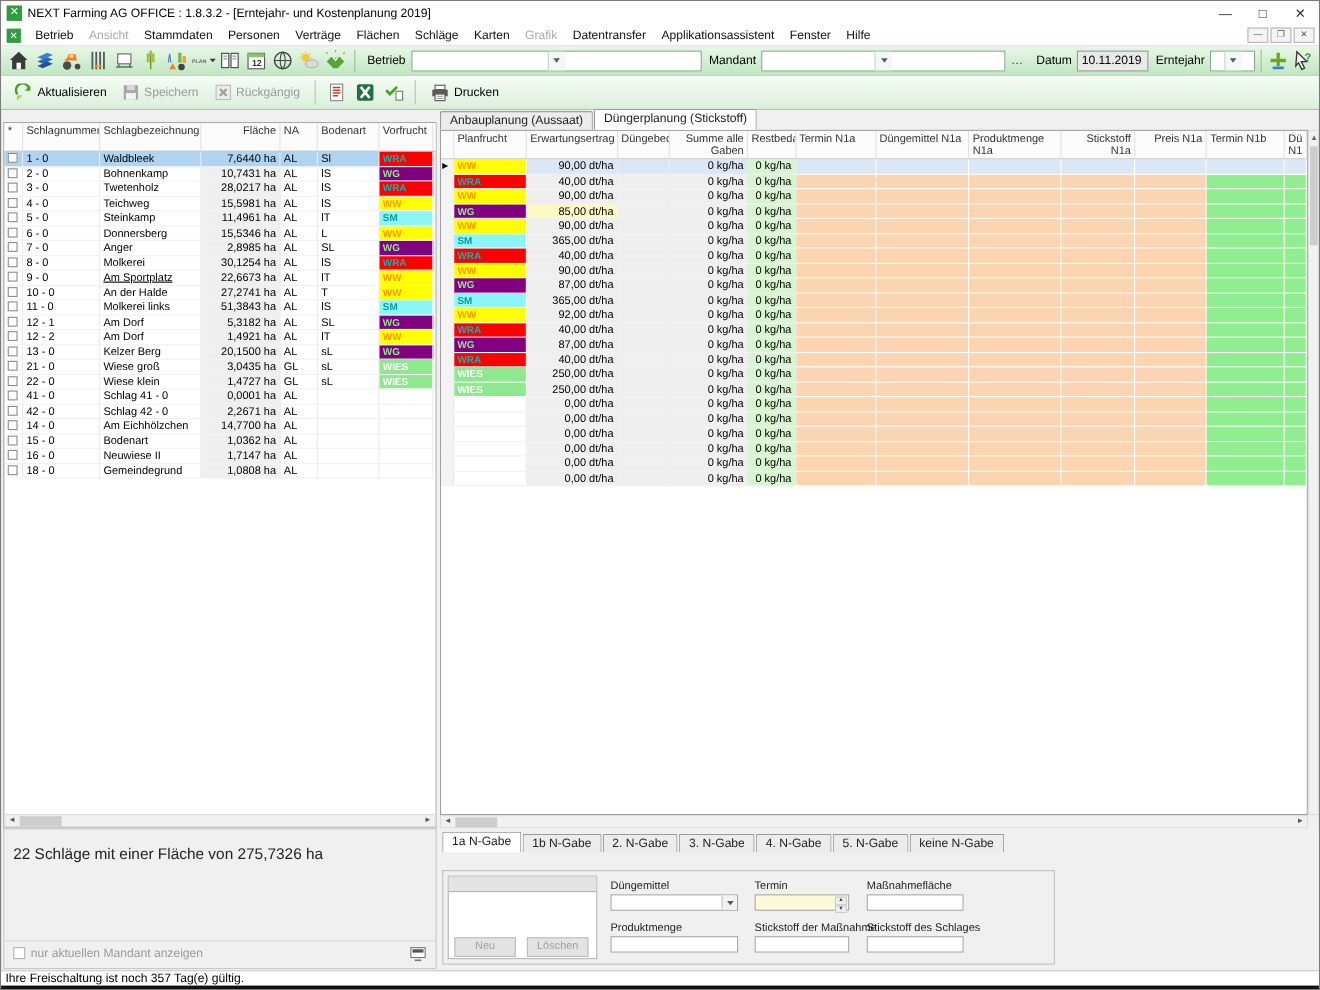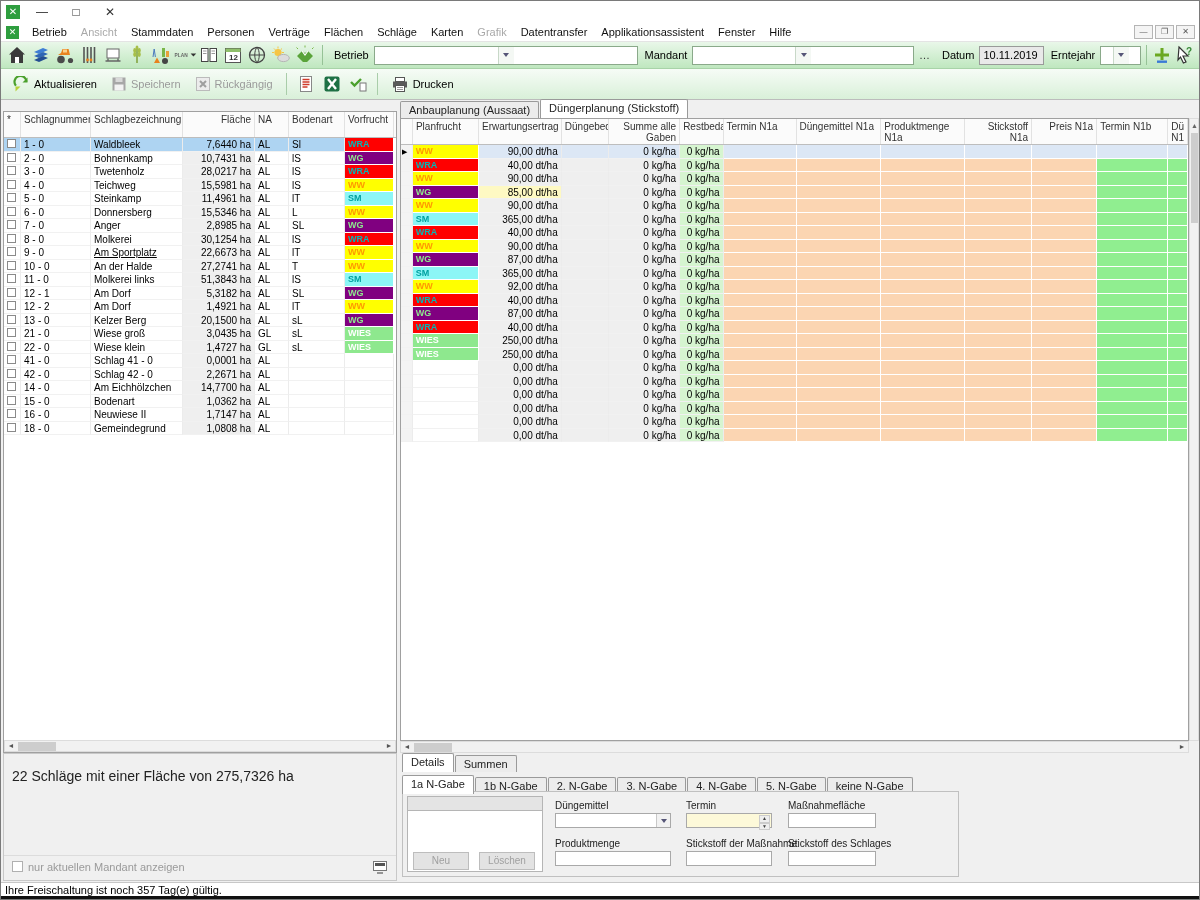--- a/index.html
+++ b/index.html
@@ -103,20 +103,21 @@
   .icon-svg { display:block; }
   #monitor-icon { margin-left:auto; }
 </style>
 </head>
 <body>
 
 <div id="window">
 
   <div id="titlebar">
     <div id="app-icon">✕</div>
+    <div id="title-text">NEXT Farming AG OFFICE : 1.8.3.2  - [Erntejahr- und Kostenplanung 2019]</div>
     <div class="win-btn">—</div>
     <div class="win-btn">□</div>
     <div class="win-btn">✕</div>
   </div>
 
   <div id="menubar">
     <div id="menu-icon">✕</div>
     <div id="menu-items" style="display: flex;">
         <div class="menu-item">Betrieb</div>
         <div class="menu-item disabled">Ansicht</div>
@@ -929,24 +930,20 @@
       <span id="mandant-check-label">nur aktuellen Mandant anzeigen</span>
       <svg id="monitor-icon" width="16" height="14" viewBox="0 0 16 14">
           <rect x="1.5" y="1.5" width="13" height="9" fill="#fff" stroke="#777"></rect>
           <rect x="3" y="3" width="10" height="3" fill="#555"></rect>
           <path d="M5 13h6" stroke="#777" stroke-width="1.5"></path>
         </svg>
     </div>
   </div>
 
   <div id="details-panel">
-    <div class="tabrow" id="details-tabs">
-        <div class="tab active">Details</div>
-        <div class="tab">Summen</div>
-      </div>
     <div class="tabrow" id="ngabe-tabs">
         <div class="tab active">1a N-Gabe</div>
         <div class="tab">1b N-Gabe</div>
         <div class="tab">2. N-Gabe</div>
         <div class="tab">3. N-Gabe</div>
         <div class="tab">4. N-Gabe</div>
         <div class="tab">5. N-Gabe</div>
         <div class="tab">keine N-Gabe</div>
       </div>
     <div id="details-form">

